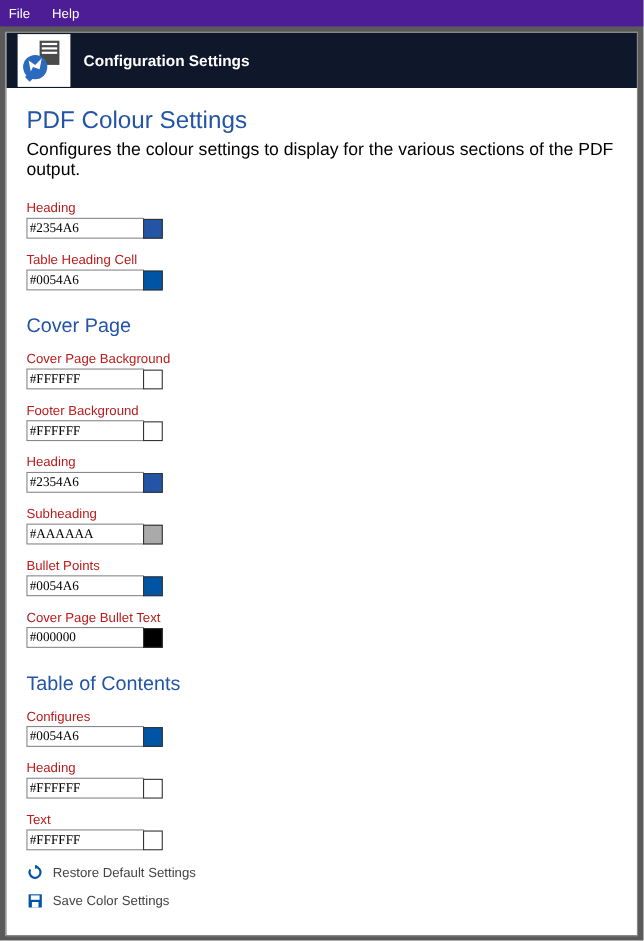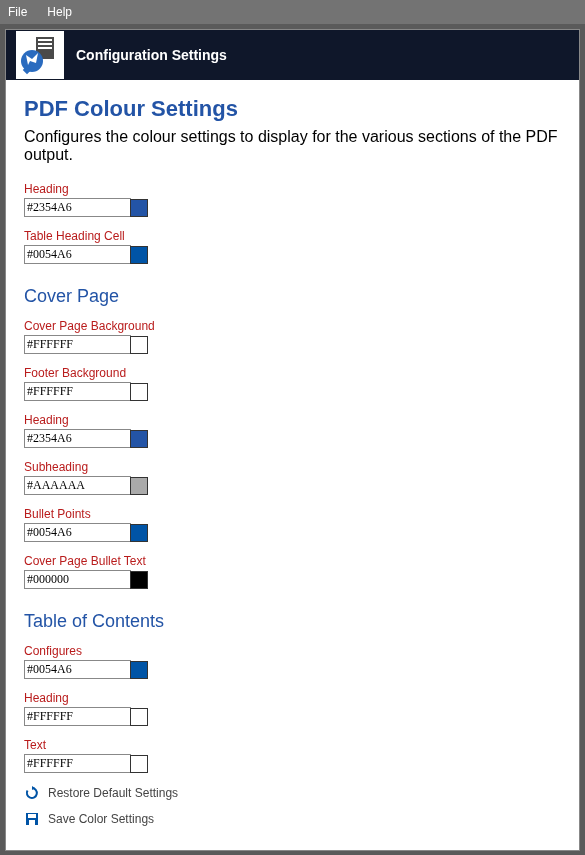--- a/index.html
+++ b/index.html
@@ -1,25 +1,25 @@
 <!DOCTYPE html>
 <html><head>
 <meta charset="utf-8">
 <style>
 * { box-sizing: border-box; margin: 0; padding: 0; }
 body { font-family: "Segoe UI", Arial, sans-serif; background: #5a5a5a; width: 585px; height: 855px; overflow: hidden; font-size: 12px; color: #222; }
-.menubar { background: #737373; height: 24px; display: flex; align-items: center; padding: 0 8px; gap: 20px; }
+.menubar { background: #4c1d95; height: 24px; display: flex; align-items: center; padding: 0 8px; gap: 20px; }
 .menubar span { color: #fff; font-size: 12px; cursor: default; }
 .outer { padding: 5px 5px 5px 5px; }
 .panel { background: #fff; border: 1px solid #888; }
 .header { background: #0f172a; height: 50px; display: flex; align-items: center; padding-left: 10px; color: #fff; }
 .header-icon { width: 48px; height: 48px; background: #fff; display: flex; align-items: center; justify-content: center; margin-right: 12px; position: relative; }
 .header-title { font-size: 14px; font-weight: bold; }
 .content { padding: 16px 18px 20px 18px; height: 770px; overflow: hidden; }
-h1.section { color: #2354a6; font-size: 22px; font-weight: 700; margin-bottom: 6px; margin-top: 8px; }
+h1.section { color: #2354a6; font-size: 22px; font-weight: 400; margin-bottom: 6px; margin-top: 8px; }
 h1.section.first { margin-top: 0; }
 .desc { font-size: 16px; color: #000000; margin-bottom: 18px; }
 h2.subsection { color: #2354a6; font-size: 18px; font-weight: 400; margin-top: 22px; margin-bottom: 12px; }
 .field { margin-bottom: 12px; }
 .field-label { font-size: 12px; color: #b91c1c; margin-bottom: 2px; }
 .field-row { display: flex; align-items: center; }
 .field-row input[type="text"] { width: 107px; height: 19px; border: 1px solid #888; font-size: 12px; padding: 1px 2px; font-family: Liberation Serif, serif; }
 .swatch { width: 18px; height: 18px; border: 1px solid #333; margin-left: -1px; }
 .actions { margin-top: 4px; }
 .action { display: flex; align-items: center; margin-bottom: 10px; color: #444; font-size: 12px; cursor: default; }

